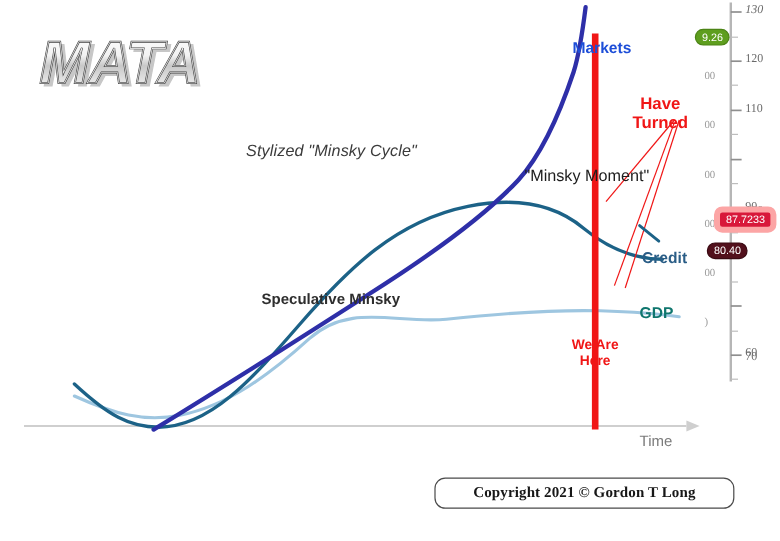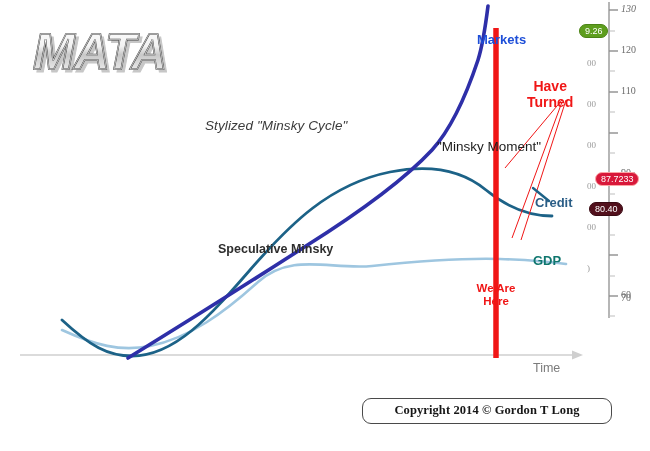--- a/index.html
+++ b/index.html
@@ -58,20 +58,21 @@
   .lbl-markets {
     font-size: 13px;
     font-weight: bold;
     color: #1d4ed8;
     text-align: center;
   }
   .lbl-credit {
     font-size: 13px;
     font-weight: bold;
     color: #2a5d86;
+    margin-top: 12px;
   }
   .lbl-gdp {
     font-size: 13px;
     font-weight: bold;
     color: #0f766e;
   }
   .lbl-red {
     font-size: 14px;
     font-weight: bold;
     color: #f01616;
@@ -114,21 +115,21 @@
     padding: 1px 4px 1px 5px;
     white-space: nowrap;
     font-family: "Liberation Sans", sans-serif;
   }
   .badge-green {
     background: #5e9e1e;
     border: 1px solid #4c8416;
   }
   .badge-red {
     background: #d8183a;
-    border: 1px solid #fca5a5;
+    border: 5px solid #fca5a5;
     border-radius: 7px;
   }
   .badge-maroon {
     background: #52101c;
     border: 1px solid #3a0a13;
     border-radius: 7px;
   }
 
   
   #copyright-box {
@@ -263,16 +264,16 @@
     <div class="ghost-label" style="left:-1px; top:181px;">00</div>
     <div class="ghost-label" style="left:-1px; top:222px;">00</div>
     <div class="ghost-label" style="left:-1px; top:263px;">)</div>
 
     <div class="badge badge-green" style="left:-9px; top:24px;border-radius:7px;">9.26</div>
     <div class="badge badge-red" style="left:7px; top:172px;">87.7233</div>
     <div class="badge badge-maroon" style="left:1px; top:202px;">80.40</div>
   </div>
 
   <div id="copyright-box" class="abs">
-    <div>Copyright 2014 © Gordon T Long</div>
+    <div>Copyright 2021 © Gordon T Long</div>
   </div>
 
 </div>
 
 </body></html>

